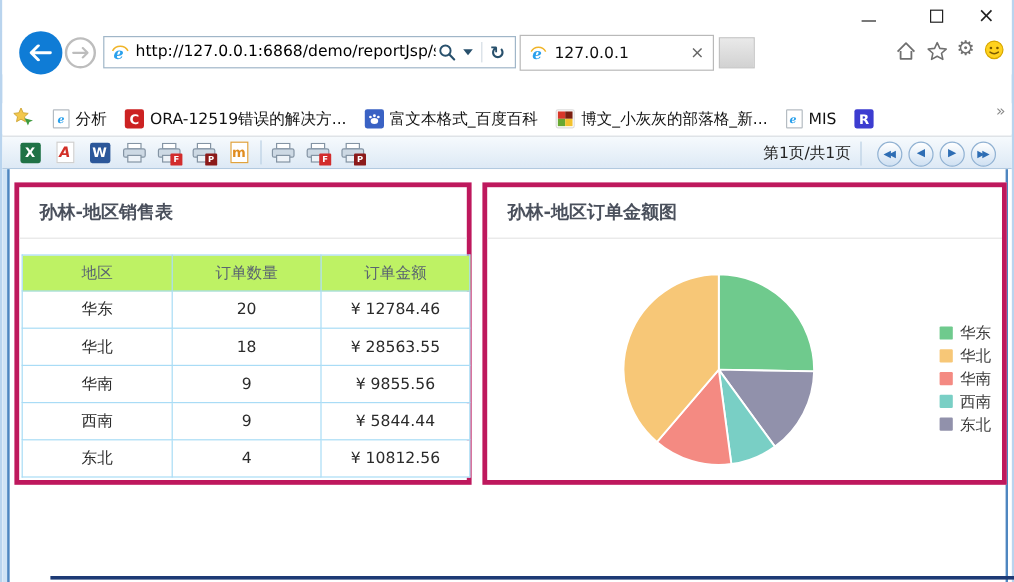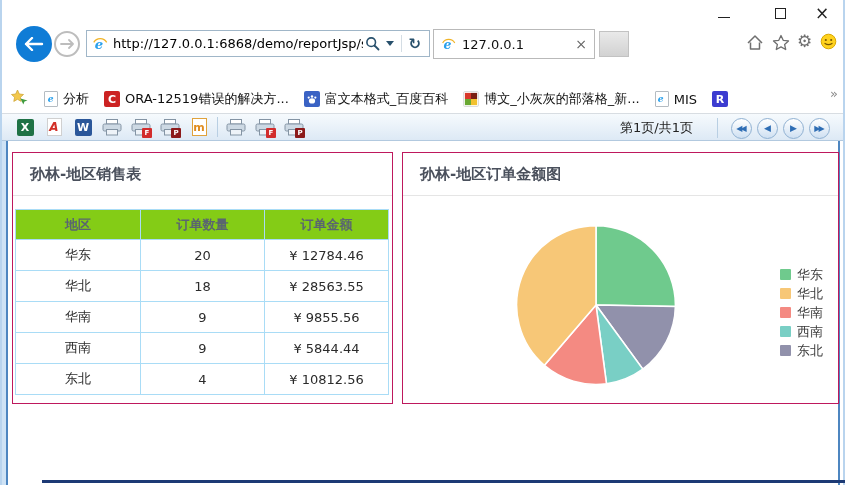--- a/index.html
+++ b/index.html
@@ -61,41 +61,41 @@
   .tgroup { display:flex; align-items:center; gap:9px; }
   .tbtn { width:20px; height:20px; display:flex; align-items:center; justify-content:center; position:relative; }
   .sq { width:17px; height:17px; border-radius:2px; color:#fff; font-size:11px; font-weight:bold;
         display:flex; align-items:center; justify-content:center; }
   .pg { width:15px; height:18px; background:#fff; border:1px solid #d0d0d0; display:flex;
         align-items:center; justify-content:center; font-weight:bold; }
   .badge { position:absolute; right:-1px; bottom:-1px; width:10px; height:10px; border-radius:1px;
            color:#fff; font-size:7px; font-weight:bold; display:flex; align-items:center; justify-content:center; }
   .tdiv { width:1px; height:20px; background:#b9cfe3; margin:0 8px; }
   .tright { position:absolute; right:13px; top:0; height:28px; display:flex; align-items:center; }
-  .pgstatus { font-size:13px; color:#222; margin-right:16px; }
+  .pgstatus { font-size:13px; color:#222; margin-right:0; }
   .pbtn { width:21px; height:21px; border-radius:50%; border:1px solid #90b1d2; margin-left:5px;
           background:linear-gradient(#ffffff,#cfe0f2); color:#2e6db4; display:flex; align-items:center;
           justify-content:center; font-size:9px; }
   .pbtn .dbl { letter-spacing:-2px; font-size:8px; margin-left:-2px; }
 
   
   .content { position:absolute; left:0; top:141px; width:100%; height:344px; background:#fff; }
   .frame-left { position:absolute; left:0; top:0; width:6px; height:344px; background:#cfe3f5; border-right:2px solid #4e86c0; }
   .frame-right { position:absolute; left:836px; top:0; width:2px; height:344px; background:#4e86c0; }
   .frame-bottom { position:absolute; left:40px; top:339px; width:805px; height:3px; background:#1d3a75; }
 
-  .panel { position:absolute; top:11px; background:#fff; border:1px solid #be185d; }
+  .panel { position:absolute; top:11px; background:#fff; border:4px solid #be185d; }
   .panel-title { height:43px; display:flex; align-items:center; padding-left:17px; font-size:15px;
                  font-weight:bold; color:#4a505c; border-bottom:1px solid #e5e5e5; }
   .panel-table { left:10px; width:381px; height:252px; }
   .panel-chart { left:400px; width:437px; height:252px; }
 
   table.report { border-collapse:collapse; margin:13px 2px 0 2px; width:373px; table-layout:fixed; }
   table.report th, table.report td { border:1px solid #a9dcf6; text-align:center; font-size:13px; }
-  table.report th { background:#84cc16; color:#5a6570; height:30px; font-weight:bold; }
+  table.report th { background:#bef264; color:#5a6570; height:30px; font-weight:normal; }
   table.report td { height:31px; color:#2b2b2b; background:#fff; }
 
   .pie-wrap { position:absolute; left:112px; top:71px; width:162px; height:162px; }
   .legend { position:absolute; left:377px; top:112px; }
   .legend-item { display:flex; align-items:center; height:19px; }
   .swatch { width:11px; height:11px; border-radius:1px; flex:none; }
   .legend-item span.lbl { font-size:13px; color:#3a3a3a; margin-left:6px; }
 </style>
 </head>
 <body>

